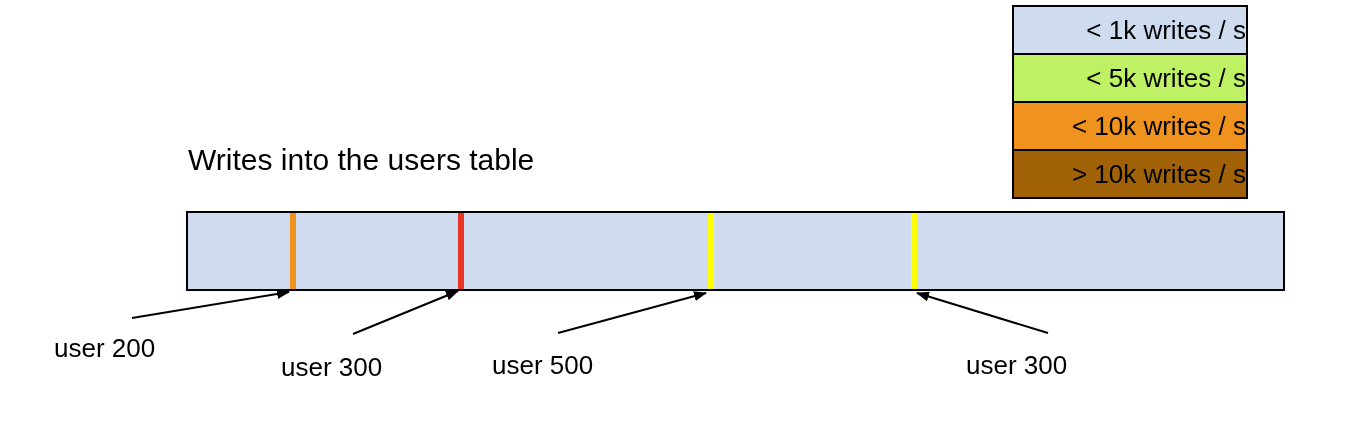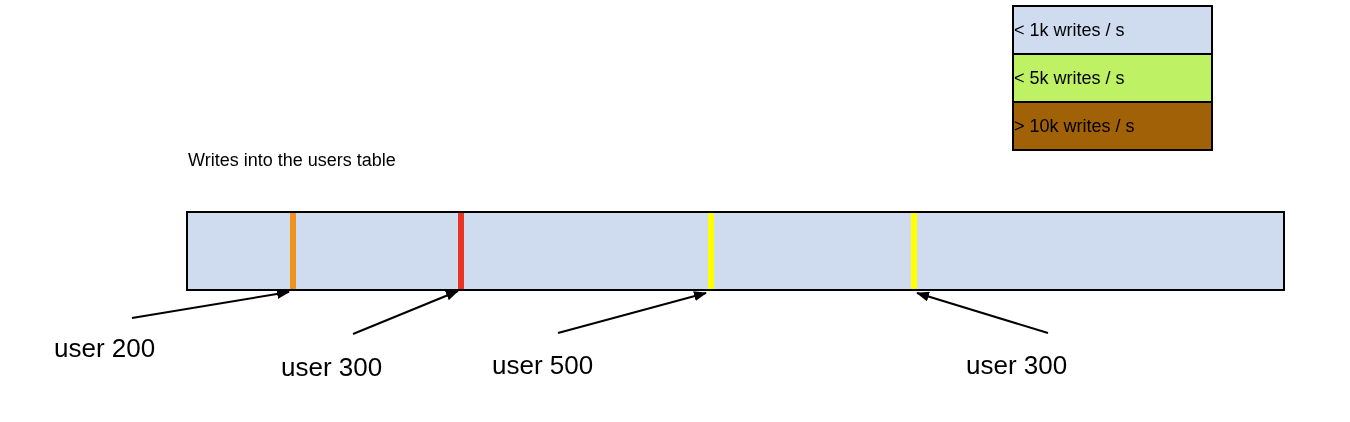--- a/index.html
+++ b/index.html
@@ -9,38 +9,38 @@
     height: 422px;
     background: #ffffff;
     overflow: hidden;
     font-family: "Liberation Sans", sans-serif;
     color: #000000;
   }
   .title {
     position: absolute;
     left: 188px;
     top: 146px;
-    font-size: 18px;
+    font-size: 30px;
     line-height: 28px;
     white-space: nowrap;
   }
   .legend {
     position: absolute;
     left: 1012px;
     top: 5px;
     width: 236px;
   }
   .legend-row {
     box-sizing: border-box;
-    width: 201px;
+    width: 236px;
     height: 50px;
     border: 2px solid #000000;
-    text-align: left;
+    text-align: right;
     line-height: 46px;
-    font-size: 18px;
+    font-size: 26px;
     white-space: nowrap;
   }
   .legend-row + .legend-row { margin-top: -2px; }
   .bar {
     position: absolute;
     box-sizing: border-box;
     border: 2px solid #000000;
   }
   .marker {
     position: absolute;
@@ -63,20 +63,21 @@
   }
 </style>
 </head>
 <body>
 
 <div class="canvas">
   <div class="title">Writes into the users table</div>
   <div class="legend" id="legend">
       <div class="legend-row" style="background: rgb(207, 220, 240); border-color: rgb(0, 0, 0);"><span>&lt; 1k writes / s</span></div>
       <div class="legend-row" style="background: #bef264; border-color: rgb(0, 0, 0);"><span>&lt; 5k writes / s</span></div>
+      <div class="legend-row" style="background: rgb(240, 147, 30); border-color: rgb(0, 0, 0);"><span>&lt; 10k writes / s</span></div>
       <div class="legend-row" style="background: #a16207; border-color: rgb(0, 0, 0);"><span>&gt; 10k writes / s</span></div>
     </div>
   <div class="bar" id="bar" style="left: 186px; top: 211px; width: 1099px; height: 80px; background: rgb(207, 220, 240); border-color: rgb(0, 0, 0);">
       <div class="marker" style="left: 102px; background: rgb(240, 147, 30);"></div>
       <div class="marker" style="left: 270px; background: rgb(233, 51, 35);"></div>
       <div class="marker" style="left: 520px; background: rgb(255, 255, 0);"></div>
       <div class="marker" style="left: 723px; background: rgb(255, 255, 0);"></div>
     </div>
   <svg class="overlay" id="overlay" viewBox="0 0 1350 422">
       <defs>

